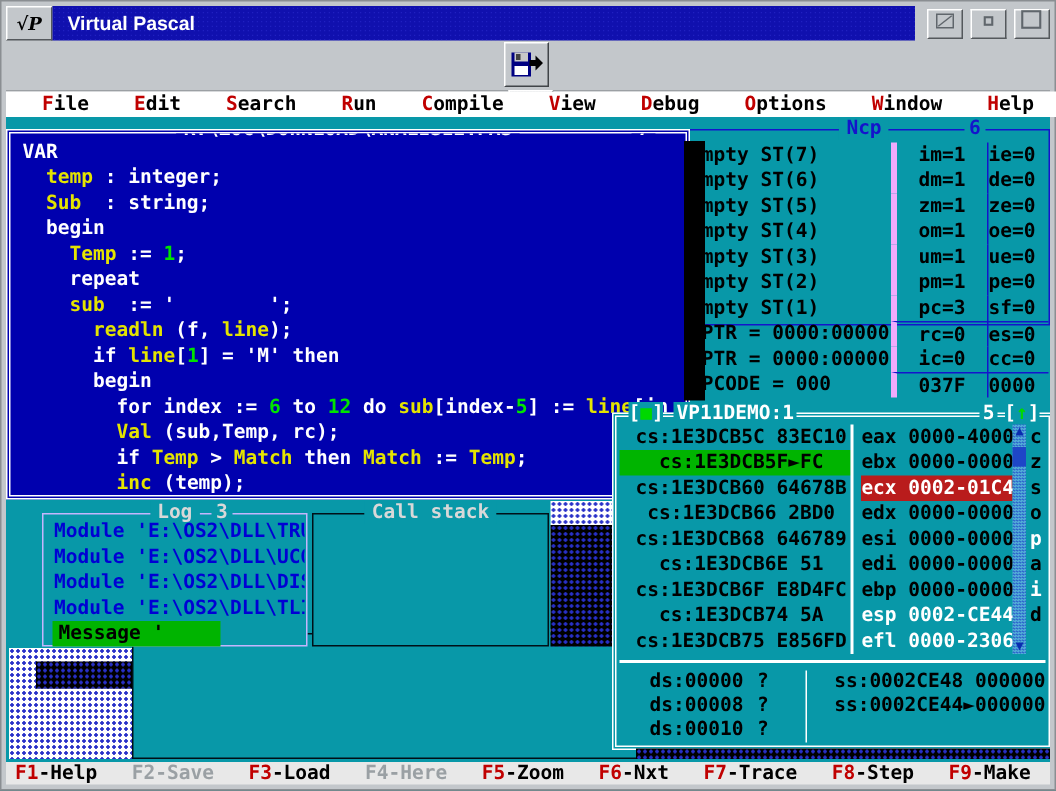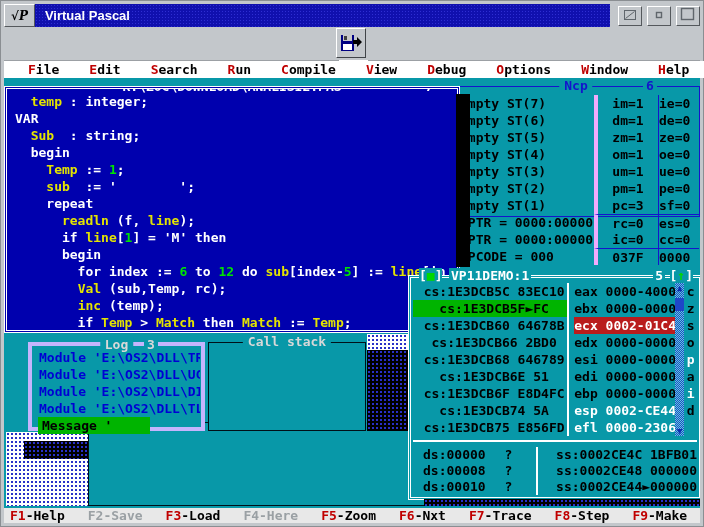--- a/index.html
+++ b/index.html
@@ -56,21 +56,21 @@
   #editor-lines{position:absolute;left:8px;top:4px;right:1px;overflow:hidden;}
   .ed-line{height:17px;line-height:17px;white-space:pre;overflow:hidden;}
   .seg-w{color:#ffffff}.seg-y{color:#e4e400}.seg-g{color:#00e400}
   #editor-shadow{position:absolute;left:452px;top:16px;width:14px;height:173px;background:#000;}
   
   #message-window{left:84px;top:344px;width:604px;height:84px;border:1px solid #001018;background:#0898a8;}
   #message-title{left:256px;background:#0898a8;color:#d8d8d8;}
   #message-rows{position:absolute;left:16px;top:9px;}
   .msg-row{height:17px;line-height:17px;color:#0000d4;white-space:pre;}
   
-  #log-window{left:24px;top:264px;width:177px;height:89px;border:4px solid #c4b5fd;background:#0898a8;overflow:visible;padding-left:20px;}
+  #log-window{left:24px;top:264px;width:177px;height:89px;border:1px solid #c4b5fd;background:#0898a8;overflow:visible;padding-left:20px;}
   #log-title{background:#0898a8;color:#d8d8d8;}
   #log-num{position:absolute;left:112px;top:-9px;line-height:15px;background:#0898a8;color:#d8d8d8;padding:0 3px;}
   #log-rows{position:absolute;left:7px;top:3px;right:1px;overflow:hidden;}
   .log-row{height:17px;line-height:17px;color:#0000d4;white-space:pre;overflow:hidden;}
   .log-sel{position:absolute;left:6px;top:71px;height:17px;line-height:17px;background:#00b400;color:#000;
            padding:0 4px;width:104px;white-space:pre;}
   
   #callstack-window{left:204px;top:264px;width:158px;height:89px;border:1px solid #001018;background:#0898a8;}
   #callstack-title{background:#0898a8;color:#d8d8d8;}
   
@@ -89,21 +89,21 @@
   .reg-selected{background:#b91c1c;color:#fff;}
   .reg-bright{color:#fff;}
   #cpu-scroll{width:9px;position:relative;
       background-image:repeating-conic-gradient(#1e46c8 0% 25%,#62ccdc 0% 50%);background-size:2px 2px;}
   .scroll-arrow{position:absolute;left:0;width:9px;height:10px;color:#0a2cb0;font-size:9px;line-height:10px;text-align:center;}
   #scroll-up{top:0;}  #scroll-down{bottom:0;}
   #scroll-thumb{position:absolute;left:0;top:15px;width:9px;height:13px;background:#1e46c8;}
   #cpu-flags{width:13px;text-align:center;}
   .flag.set{color:#fff;}
   #cpu-hdiv{position:absolute;left:2px;right:2px;top:162px;height:2px;background:#fff;}
-  #cpu-bottom{position:absolute;left:2px;top:169px;right:2px;display:flex;gap:10px;}
+  #cpu-bottom{position:absolute;left:12px;top:169px;right:2px;display:flex;gap:10px;}
   #cpu-ds{width:128px;}
   .ds-row{display:flex;justify-content:space-between;padding:0 14px 0 10px;height:16px;line-height:16px;}
   #cpu-vdiv2{width:2px;background:#fff;}
   #cpu-ss{flex:1;padding-left:8px;}
   #cpu-ss .cpu-row{height:16px;line-height:16px;}
   
   #statusbar{position:absolute;left:4px;top:508px;width:696px;height:15px;background:#e8e8e8;display:flex;
              align-items:center;gap:23px;padding-left:6px;font:bold 13px "DejaVu Sans Mono",monospace;box-sizing:border-box;}
   .sb-item{white-space:pre;}
   .sb-key{color:#c00000;}
@@ -351,34 +351,34 @@
             <span class="ncp-mode">037F</span>
             <span class="ncp-exc">0000</span>
           </div>
         </div>
     </div>
 
     <div id="editor-window" class="tui-window">
       <span id="editor-title" class="wtitle center">K:\ZOC\DOWNLOAD\ANALISI2.PAS</span>
       <span id="editor-num">7</span>
       <div id="editor-lines">
+          <div class="ed-line"><span class="seg-w">VAR</span></div>
           <div class="ed-line"><span class="seg-w">  </span><span class="seg-y">temp</span><span class="seg-w"> : integer;</span></div>
-          <div class="ed-line"><span class="seg-w">VAR</span></div>
           <div class="ed-line"><span class="seg-w">  </span><span class="seg-y">Sub</span><span class="seg-w">  : string;</span></div>
           <div class="ed-line"><span class="seg-w">  begin</span></div>
           <div class="ed-line"><span class="seg-w">    </span><span class="seg-y">Temp</span><span class="seg-w"> := </span><span class="seg-g">1</span><span class="seg-w">;</span></div>
+          <div class="ed-line"><span class="seg-w">    repeat</span></div>
           <div class="ed-line"><span class="seg-w">    </span><span class="seg-y">sub</span><span class="seg-w">  := '        ';</span></div>
-          <div class="ed-line"><span class="seg-w">    repeat</span></div>
           <div class="ed-line"><span class="seg-w">      </span><span class="seg-y">readln</span><span class="seg-w"> (f, </span><span class="seg-y">line</span><span class="seg-w">);</span></div>
           <div class="ed-line"><span class="seg-w">      if </span><span class="seg-y">line</span><span class="seg-w">[</span><span class="seg-g">1</span><span class="seg-w">] = 'M' then</span></div>
           <div class="ed-line"><span class="seg-w">      begin</span></div>
           <div class="ed-line"><span class="seg-w">        for index := </span><span class="seg-g">6</span><span class="seg-w"> to </span><span class="seg-g">12</span><span class="seg-w"> do </span><span class="seg-y">sub</span><span class="seg-w">[index-</span><span class="seg-g">5</span><span class="seg-w">] := </span><span class="seg-y">line</span><span class="seg-w">[in</span></div>
           <div class="ed-line"><span class="seg-w">        </span><span class="seg-y">Val</span><span class="seg-w"> (sub,Temp, rc);</span></div>
+          <div class="ed-line"><span class="seg-w">        if </span><span class="seg-y">Temp</span><span class="seg-w"> &gt; </span><span class="seg-y">Match</span><span class="seg-w"> then </span><span class="seg-y">Match</span><span class="seg-w"> := </span><span class="seg-y">Temp</span><span class="seg-w">;</span></div>
           <div class="ed-line"><span class="seg-w">        </span><span class="seg-y">inc</span><span class="seg-w"> (temp);</span></div>
-          <div class="ed-line"><span class="seg-w">        if </span><span class="seg-y">Temp</span><span class="seg-w"> &gt; </span><span class="seg-y">Match</span><span class="seg-w"> then </span><span class="seg-y">Match</span><span class="seg-w"> := </span><span class="seg-y">Temp</span><span class="seg-w">;</span></div>
         </div>
     </div>
     <div id="editor-shadow"></div>
 
     <div id="message-window" class="tui-window">
       <span id="message-title" class="wtitle">Message</span>
     </div>
 
     <div id="log-window" class="tui-window">
       <span id="log-title" class="wtitle center">Log</span>
@@ -445,21 +445,20 @@
       </div>
       <div id="cpu-hdiv"></div>
       <div id="cpu-bottom">
         <div id="cpu-ds">
             <div class="cpu-row ds-row"><span>ds:00000</span><span class="q">?</span></div>
             <div class="cpu-row ds-row"><span>ds:00008</span><span class="q">?</span></div>
             <div class="cpu-row ds-row"><span>ds:00010</span><span class="q">?</span></div>
           </div>
         <div id="cpu-vdiv2"></div>
         <div id="cpu-ss">
-            <div class="cpu-row">ss:0002CE4C 1BFB01</div>
             <div class="cpu-row">ss:0002CE48 000000</div>
             <div class="cpu-row">ss:0002CE44►000000</div>
           </div>
       </div>
     </div>
     <div class="dither-shadow" style="left:420px;top:421px;width:280px;height:7px;"></div>
   </div>
 
   <div id="statusbar">
       <span class="sb-item"><span class="sb-key">F1</span><span class="sb-lab">-Help</span></span>

